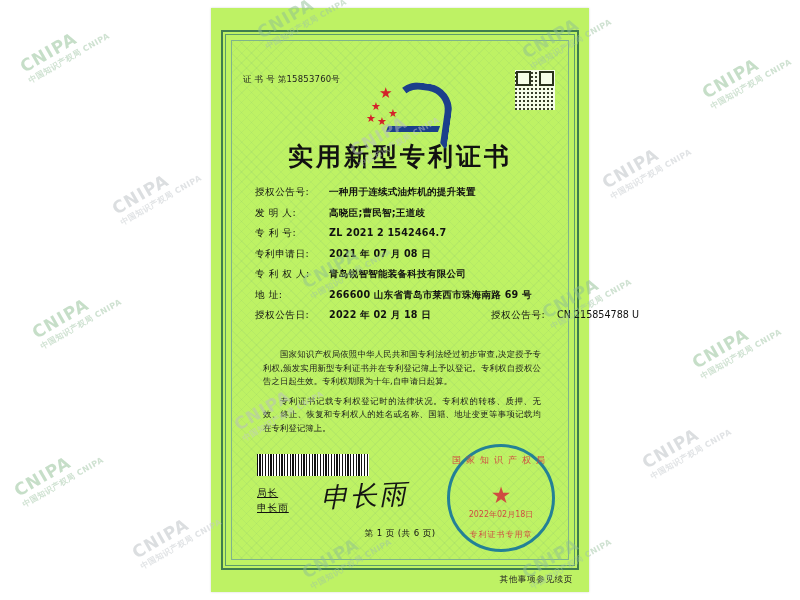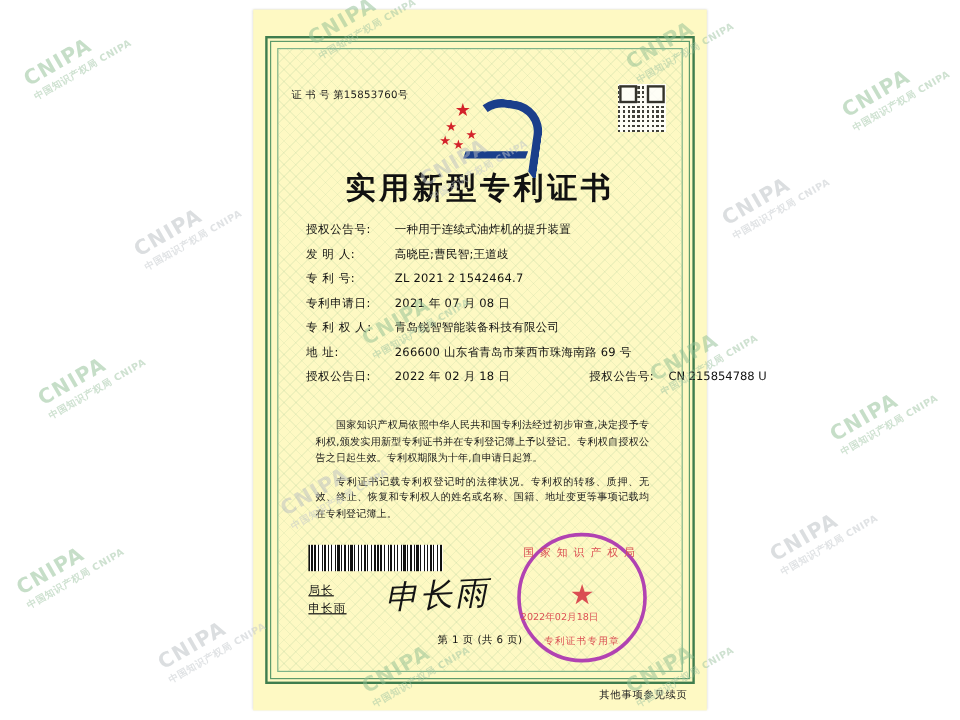--- a/index.html
+++ b/index.html
@@ -17,21 +17,21 @@
     height: 600px;
     background: #ffffff;
   }
   
   .cert-paper {
     position: absolute;
     left: 211px;
     top: 8px;
     width: 378px;
     height: 584px;
-    background: #fef9c3;
+    background: #bef264;
     box-shadow: 0 0 2px rgba(0,0,0,0.18);
   }
   
   .border-outer {
     position: absolute;
     left: 10px;
     top: 22px;
     right: 10px;
     bottom: 22px;
     border: 2px solid #3f7d4e;
@@ -184,20 +184,21 @@
   .field-label {
     width: 74px;
     flex: 0 0 74px;
     letter-spacing: 0.5px;
     white-space: nowrap;
   }
   .field-value {
     flex: 1 1 auto;
     white-space: nowrap;
     letter-spacing: 0.2px;
+    font-weight: bold;
   }
   .field-row.dual .field-value { flex: 0 0 auto; width: 162px; }
   .field-label2 {
     width: 66px;
     flex: 0 0 66px;
     white-space: nowrap;
     letter-spacing: 0.5px;
   }
   .field-value2 {
     flex: 1 1 auto;
@@ -252,25 +253,25 @@
     font-family: "DejaVu Serif", serif;
     font-style: italic;
     letter-spacing: 2px;
     transform: rotate(-3deg);
     white-space: nowrap;
   }
 
   
   .seal {
     position: absolute;
-    left: 192px;
+    left: 208px;
     top: 396px;
     width: 102px;
     height: 102px;
-    border: 3px solid #a21caf;
+    border: 3px solid #0369a1;
     border-radius: 50%;
     opacity: 0.82;
     color: #d4283a;
   }
   .seal-star {
     position: absolute;
     left: 50%;
     top: 50%;
     transform: translate(-50%,-58%);
     font-size: 23px;
@@ -291,21 +292,21 @@
     bottom: 9px;
     text-align: center;
     font-size: 8px;
     letter-spacing: 1px;
     font-family: "DejaVu Sans", sans-serif;
   }
   .seal-date {
     position: absolute;
     left: 0; right: 0;
     top: 62px;
-    text-align: left;
+    text-align: center;
     font-size: 8px;
     font-family: "DejaVu Sans", sans-serif;
   }
 
   .page-num {
     position: absolute;
     left: 0; right: 0;
     bottom: 12px;
     text-align: center;
     font-size: 8.6px;

